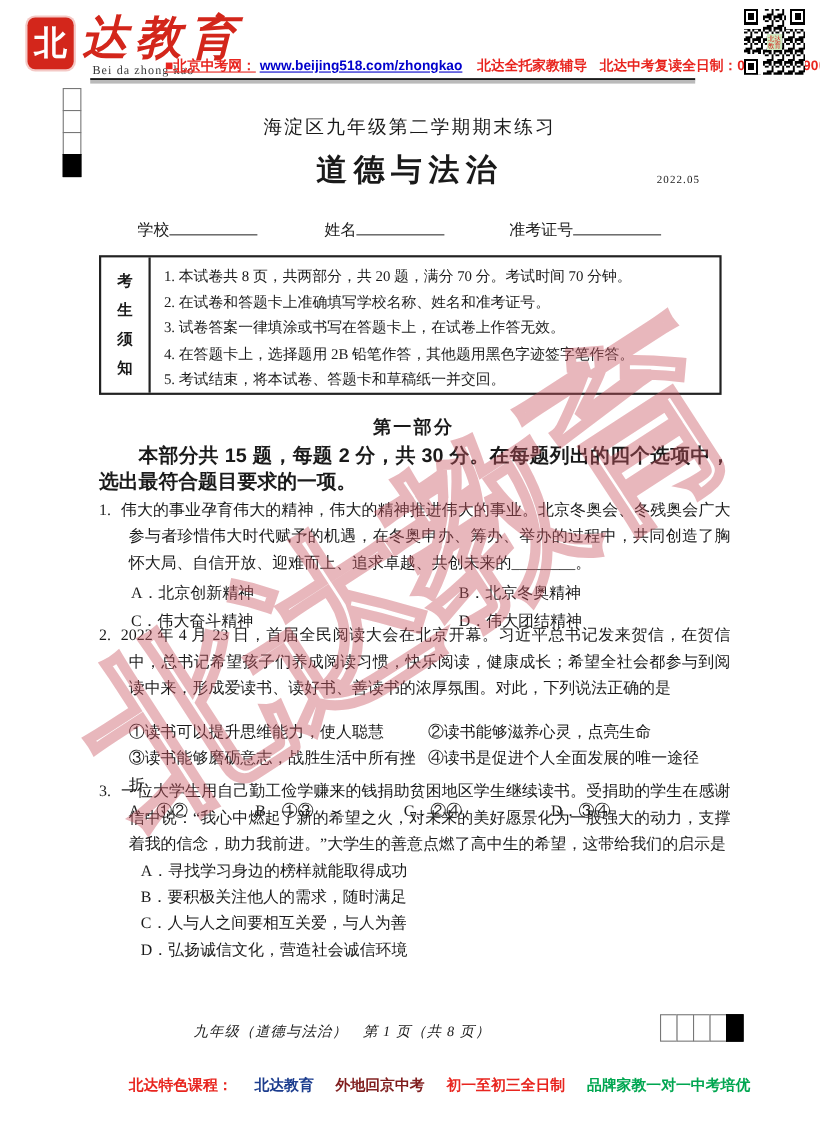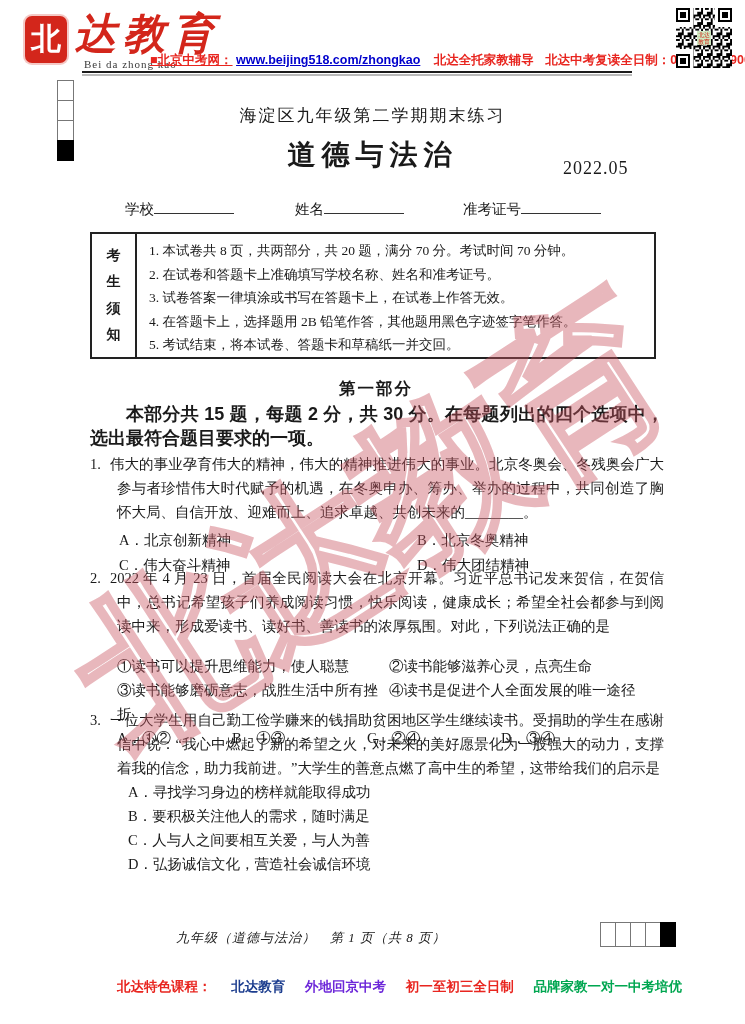--- a/index.html
+++ b/index.html
@@ -50,21 +50,21 @@
     width:17px; height:21px; background:#fff;
     border:1px solid #777; margin-top:-1px;
   }
   .regstrip .cell.filled { background:#000; border-color:#000; }
 
   
   .subtitle { position:absolute; top:104px; left:0; width:745px; text-align:center;
     font-size:17px; letter-spacing:2px; }
   .title { position:absolute; top:136px; left:0; width:745px; text-align:center;
     font-size:28px; font-weight:bold; letter-spacing:6px; }
-  .date { position:absolute; top:158px; left:563px; font-size:18px; letter-spacing:1px; }
+  .date { position:absolute; top:158px; left:597px; font-size:10px; letter-spacing:1px; }
   .formrow { position:absolute; top:199px; left:0; width:745px; font-size:14.5px; }
   .field { position:absolute; white-space:nowrap; }
   .field .fline { display:inline-block; width:80px; height:15px; border-bottom:1px solid #333; }
   .f0 { left:125px; } .f1 { left:295px; } .f2 { left:463px; }
 
   
   .notice {
     position:absolute; left:90px; top:232px; width:566px; height:127px;
     border:2px solid #222; display:flex;
   }
@@ -258,16 +258,16 @@
 <div class="pageboxes">
   <div class="pb"></div>
   <div class="pb"></div>
   <div class="pb"></div>
   <div class="pb"></div>
   <div class="pb filled"></div>
 </div>
 <div class="promo">
   <span class="p0" style="color: rgb(232, 37, 31);">北达特色课程：</span>
   <span style="color: rgb(28, 61, 142);">北达教育</span>
-  <span style="color: #6d28d9;">外地回京中考</span>
+  <span style="color: #7f1d1d;">外地回京中考</span>
   <span style="color: rgb(232, 37, 31);">初一至初三全日制</span>
   <span style="color: rgb(0, 166, 80);">品牌家教一对一中考培优</span>
 </div>
 
 </body></html>

